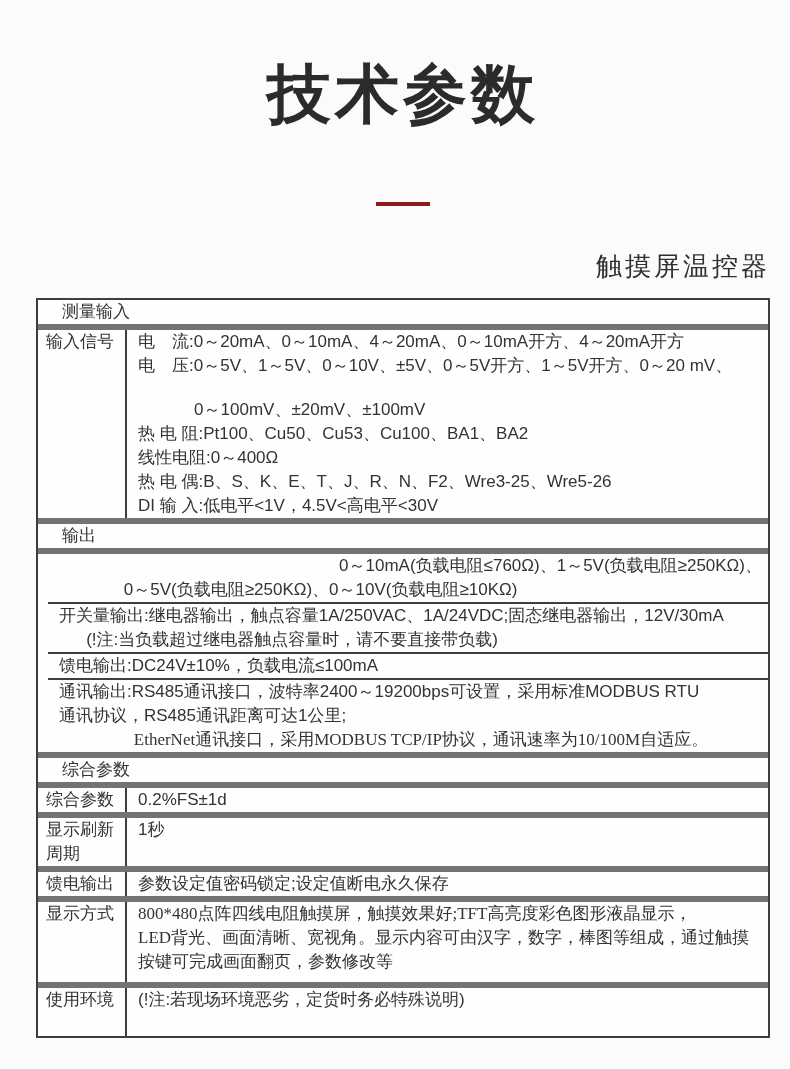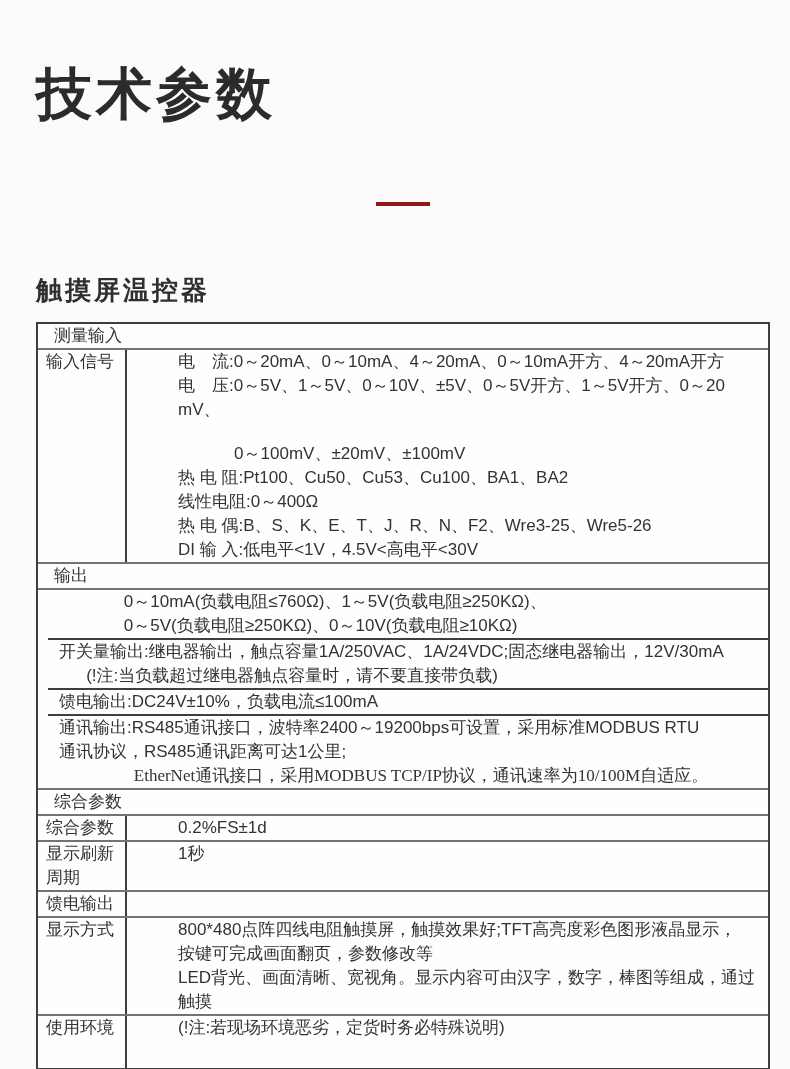--- a/index.html
+++ b/index.html
@@ -8,55 +8,54 @@
     position:relative;
     width:790px; height:1069px;
     background:#fcfafa;
     font-family:"Liberation Sans","DejaVu Sans",sans-serif;
     color:#333333;
     overflow:hidden;
   }
   .content { width:734px; margin-left:36px; padding-top:44px; }
 
   .title {
-    font-size:56px;
+    font-size:64px;
     font-weight:800;
     letter-spacing:4px;
     line-height:100px;
-    text-align:left;
+    text-align:center;
     color:#2b2b2b;
-    font-family:Liberation Serif, serif;
   }
   .accent-line {
     width:54px; height:4px;
     margin:58px auto 0;
   }
   .subtitle {
     font-size:26px;
-    font-weight:700;
+    font-weight:400;
     letter-spacing:3px;
     line-height:28px;
-    text-align:left;
+    text-align:right;
     color:#2f2f2f;
-    margin-top:70px;
+    margin-top:46px;
   }
 
   .spec-table {
     margin-top:18px;
     border:2px solid #3e3e3e;
     background:#fffdfd;
     font-size:17px;
     color:#333333;
   }
-  .spec-table > div + div { border-top:2px solid #737373;gap:40px; }
+  .spec-table > div + div { border-top:6px solid #737373; }
 
   .section-row {
     min-height:24px;
     line-height:24px;
-    padding-left:16px;
+    padding-left:24px;
     font-family:Liberation Serif, serif;
   }
   .spec-row { display:flex; align-items:stretch; }
   .row-label {
     flex:0 0 89px;
     width:89px;
     border-right:2px solid #3e3e3e;
     padding:0 4px 0 8px;
     line-height:24px;
   }
@@ -64,21 +63,21 @@
     flex:1 1 auto;
     min-width:0;
     display:flex;
     flex-direction:column;
   }
   .content-block { padding:0 6px 0 11px; flex:1 0 auto; }
   .content-block + .content-block { border-top:2px solid #3e3e3e;margin-left:10px; }
   .spec-line { line-height:24px; }
 
   
-  .spec-table > div:nth-child(9)  { min-height:86px; }
+  .spec-table > div:nth-child(9)  { min-height:86px;font-family:Liberation Serif, serif; }
   .spec-table > div:nth-child(10) { min-height:54px; }
 </style>
 </head>
 <body>
 
 <div class="page" style="background: rgb(252, 250, 250);">
   <div class="content">
     <h1 class="title">技术参数</h1>
     <div class="accent-line" style="background: rgb(142, 26, 30);"></div>
     <h2 class="subtitle">触摸屏温控器</h2>
@@ -95,21 +94,21 @@
               <div class="spec-line">线性电阻:0～400Ω</div>
               <div class="spec-line">热 电 偶:B、S、K、E、T、J、R、N、F2、Wre3-25、Wre5-26</div>
               <div class="spec-line">DI 输 入:低电平&lt;1V，4.5V&lt;高电平&lt;30V</div>
             </div>
           </div>
         </div>
         <div class="section-row">输出</div>
         <div class="spec-row">
           <div class="row-content">
             <div class="content-block">
-              <div class="spec-line" style="padding-left: 4.4em;">0～10mA(负载电阻≤760Ω)、1～5V(负载电阻≥250KΩ)、</div>
+              <div class="spec-line" style="padding-left: 4.4em; text-align: right;">0～10mA(负载电阻≤760Ω)、1～5V(负载电阻≥250KΩ)、</div>
               <div class="spec-line" style="padding-left: 4.4em;">0～5V(负载电阻≥250KΩ)、0～10V(负载电阻≥10KΩ)</div>
             </div>
             <div class="content-block">
               <div class="spec-line">开关量输出:继电器输出，触点容量1A/250VAC、1A/24VDC;固态继电器输出，12V/30mA</div>
               <div class="spec-line" style="padding-left: 1.6em;">(!注:当负载超过继电器触点容量时，请不要直接带负载)</div>
             </div>
             <div class="content-block">
               <div class="spec-line">馈电输出:DC24V±10%，负载电流≤100mA</div>
             </div>
             <div class="content-block">
@@ -131,28 +130,33 @@
         <div class="spec-row">
           <div class="row-label">显示刷新周期</div>
           <div class="row-content">
             <div class="content-block">
               <div class="spec-line">1秒</div>
             </div>
           </div>
         </div>
         <div class="spec-row">
           <div class="row-label">馈电输出</div>
+          <div class="row-content">
+            <div class="content-block">
+              <div class="spec-line">参数设定值密码锁定;设定值断电永久保存</div>
+            </div>
+          </div>
         </div>
         <div class="spec-row">
           <div class="row-label">显示方式</div>
           <div class="row-content">
             <div class="content-block">
               <div class="spec-line">800*480点阵四线电阻触摸屏，触摸效果好;TFT高亮度彩色图形液晶显示，</div>
+              <div class="spec-line">LED背光、画面清晰、宽视角。显示内容可由汉字，数字，棒图等组成，通过触摸</div>
               <div class="spec-line">按键可完成画面翻页，参数修改等</div>
-              <div class="spec-line">LED背光、画面清晰、宽视角。显示内容可由汉字，数字，棒图等组成，通过触摸</div>
             </div>
           </div>
         </div>
         <div class="spec-row">
           <div class="row-label">使用环境</div>
           <div class="row-content">
             <div class="content-block">
               <div class="spec-line">(!注:若现场环境恶劣，定货时务必特殊说明)</div>
             </div>
           </div>

